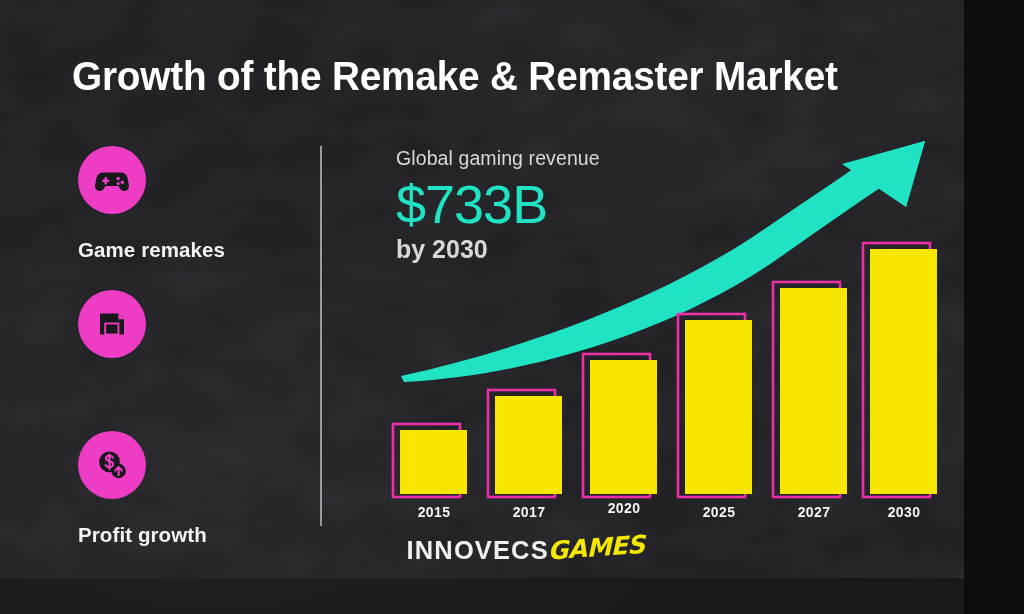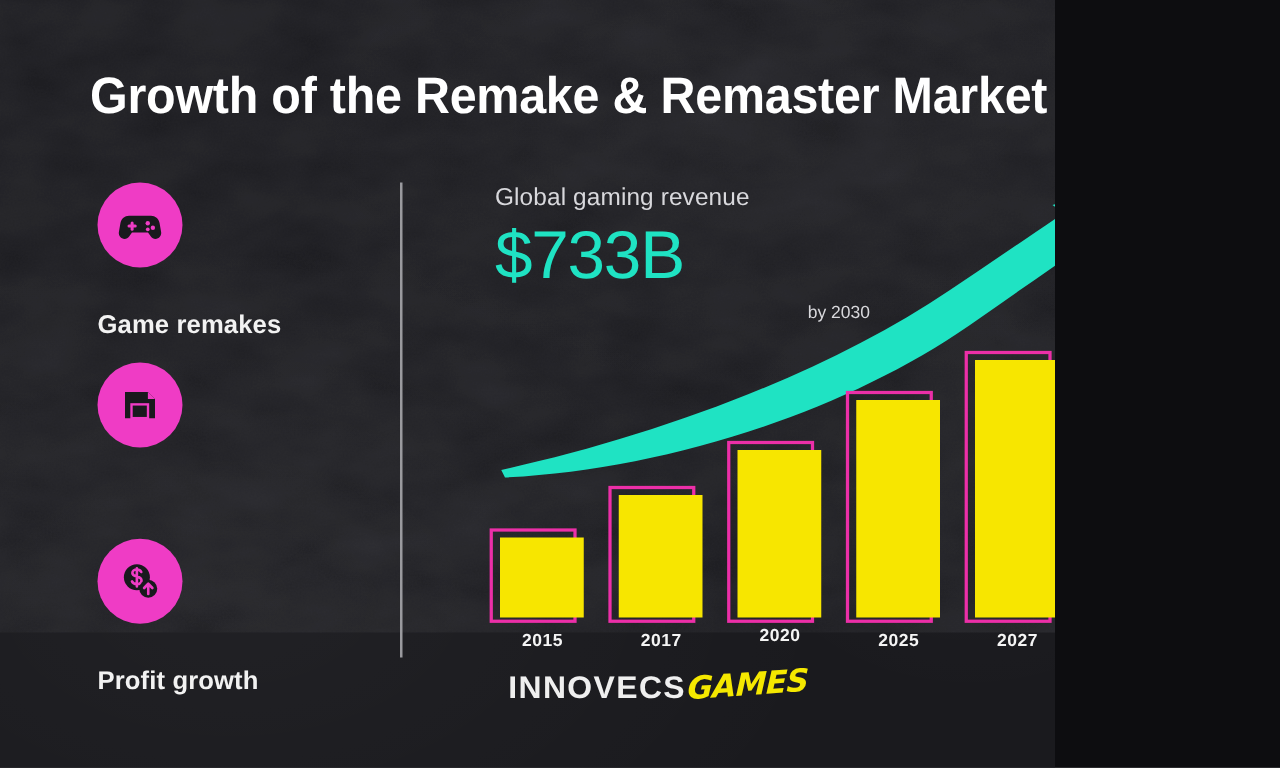--- a/index.html
+++ b/index.html
@@ -2,21 +2,21 @@
 <html><head>
 <meta charset="utf-8">
 <style>
   html, body {
     margin: 0;
     padding: 0;
     background: #0d0d10;
   }
   #stage {
     position: relative;
-    width: 844px;
+    width: 964px;
     height: 614px;
     overflow: hidden;
     background:
       radial-gradient(ellipse 700px 420px at 22% 78%, rgba(255,255,255,0.030), rgba(255,255,255,0) 70%),
       radial-gradient(ellipse 520px 300px at 72% 18%, rgba(255,255,255,0.025), rgba(255,255,255,0) 72%),
       radial-gradient(ellipse 300px 260px at 92% 62%, rgba(255,255,255,0.022), rgba(255,255,255,0) 70%),
       #1a1a1e;
     font-family: "Liberation Sans", sans-serif;
     -webkit-font-smoothing: antialiased;
   }
@@ -54,21 +54,21 @@
   .feature-icon {
     width: 68px;
     height: 68px;
     border-radius: 50%;
     background: #ef3cc5;
     display: flex;
     align-items: center;
     justify-content: center;
   }
   .feature-label {
-    margin-top: 34px;
+    margin-top: 24px;
     color: #f2f2f2;
     font-size: 20.5px;
     font-weight: 700;
     letter-spacing: 0.1px;
     white-space: nowrap;
   }
   #feature-0 { top: 146px; }
   #feature-1 { top: 290px; }
   #feature-2 { top: 431px; }
 
@@ -100,24 +100,23 @@
     margin-top: 4px;
     color: #1fe3c3;
     font-size: 54px;
     line-height: 58px;
     font-weight: 400;
     letter-spacing: -1px;
   }
   #stat-sub {
     margin-top: 4px;
     color: #d8d8dc;
-    font-size: 14px;
+    font-size: 25px;
     line-height: 24px;
-    font-weight: 400;
-    text-align: right;
+    font-weight: 700;
   }
 
   
   #chart {
     position: absolute;
     left: 0;
     top: 0;
     width: 1024px;
     height: 614px;
     pointer-events: none;

